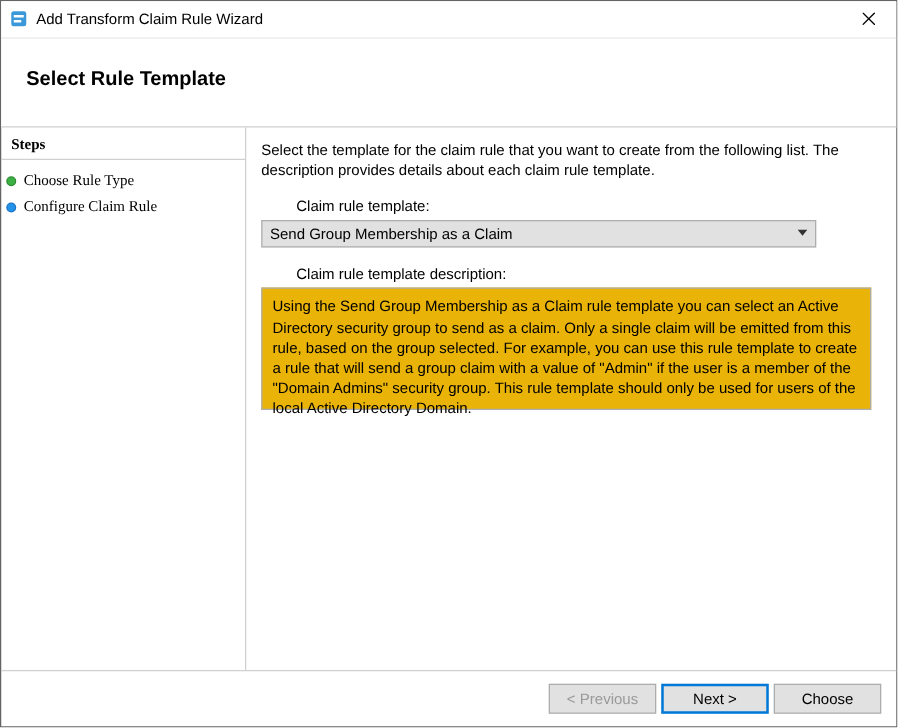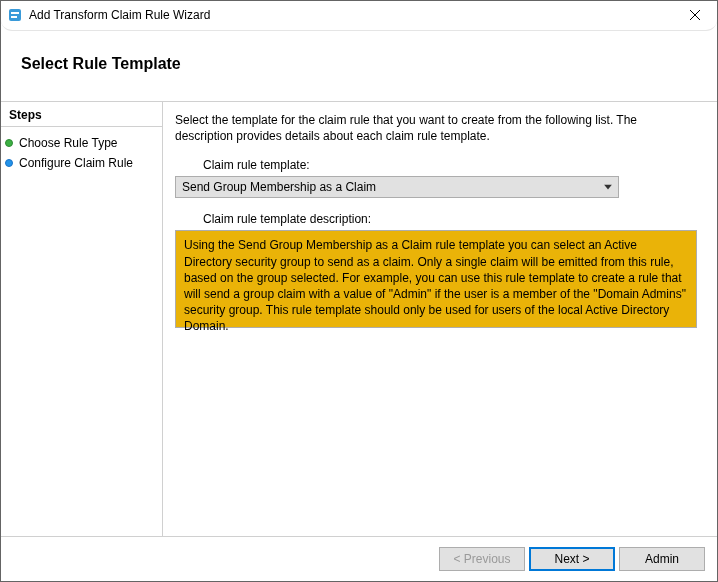--- a/index.html
+++ b/index.html
@@ -18,21 +18,20 @@
     flex-direction: column;
     background: #fff;
   }
   .titlebar {
     display: flex;
     align-items: center;
     height: 30px;
     padding: 0 0 1px 6px;
     background: #fff;
     border-bottom: 1px solid #e5e5e5;
-    border-radius: 11px;
   }
   .titlebar .icon {
     width: 16px; height: 16px; margin-right: 6px;
     display: inline-flex; align-items: center; justify-content: center;
   }
   .titlebar .title {
     flex: 1;
     font-size: 12px;
     color: #000;
   }
@@ -55,23 +54,24 @@
     margin: 10px;
     font-size: 16px;
     font-weight: bold;
   }
   .body {
     flex: 1;
     display: flex;
     min-height: 0;
   }
   .sidebar {
-    width: 162px;
+    width: 196px;
     border-right: 1px solid #d0d0d0;
     padding: 4px 0 0 0;
+    font-family: Liberation Serif, serif;
   }
   .sidebar .steps-hdr {
     font-weight: bold;
     font-size: 12px;
     padding: 2px 8px 4px 8px;
     border-bottom: 1px solid #d0d0d0;
     margin-bottom: 6px;
   }
   .step-item {
     display: flex;
@@ -212,16 +212,16 @@
 
       <div class="field-label">Claim rule template description:</div>
       <div class="desc-box">Using the Send Group Membership as a Claim rule template you can select an Active Directory security group to send as a claim. Only a single claim will be emitted from this rule, based on the group selected. For example, you can use this rule template to create a rule that will send a group claim with a value of "Admin" if the user is a member of the "Domain Admins" security group.  This rule template should only be used for users of the local Active Directory Domain.</div>
     </div>
 
   </div>
 
   <div class="footer">
     <button class="btn disabled">&lt; Previous</button>
     <button class="btn primary">Next &gt;</button>
-    <button class="btn">Admin</button>
+    <button class="btn">Choose</button>
   </div>
 
 </div>
 
 </body></html>

